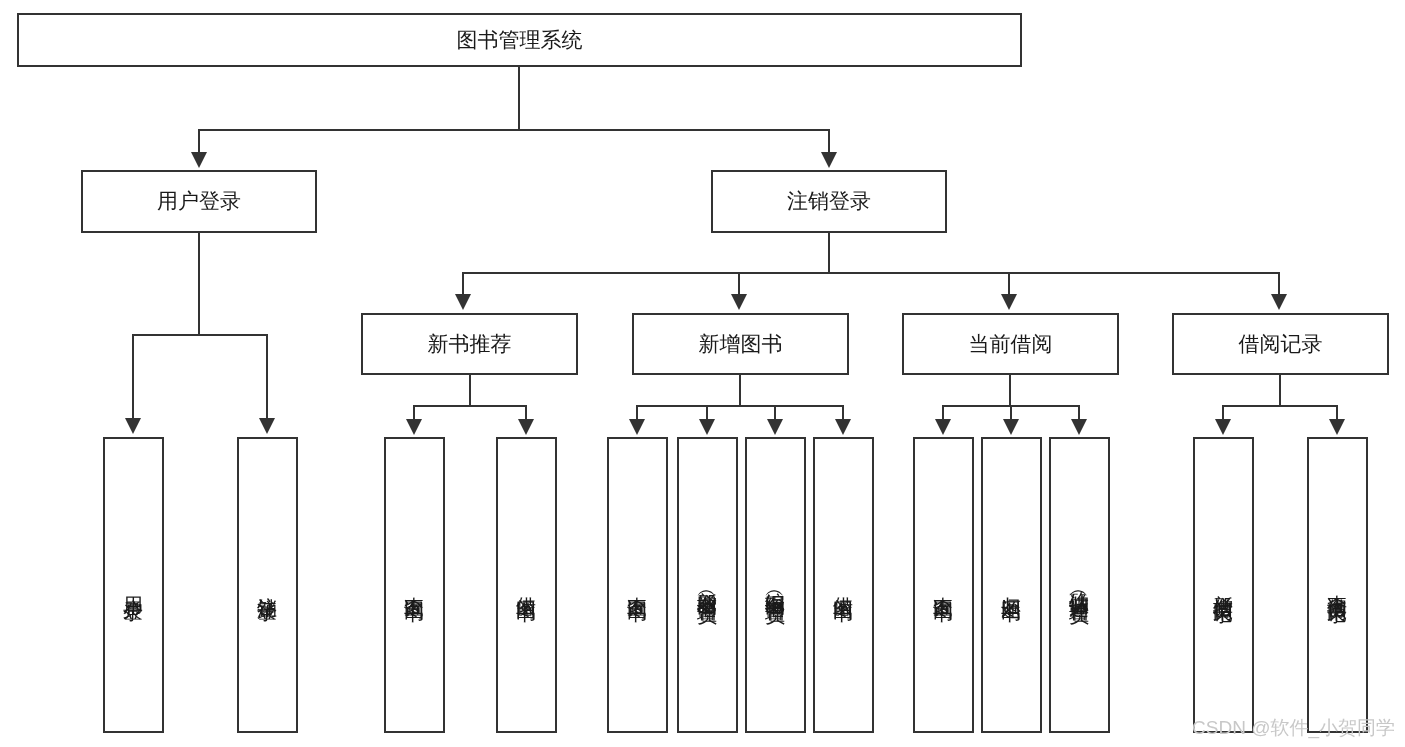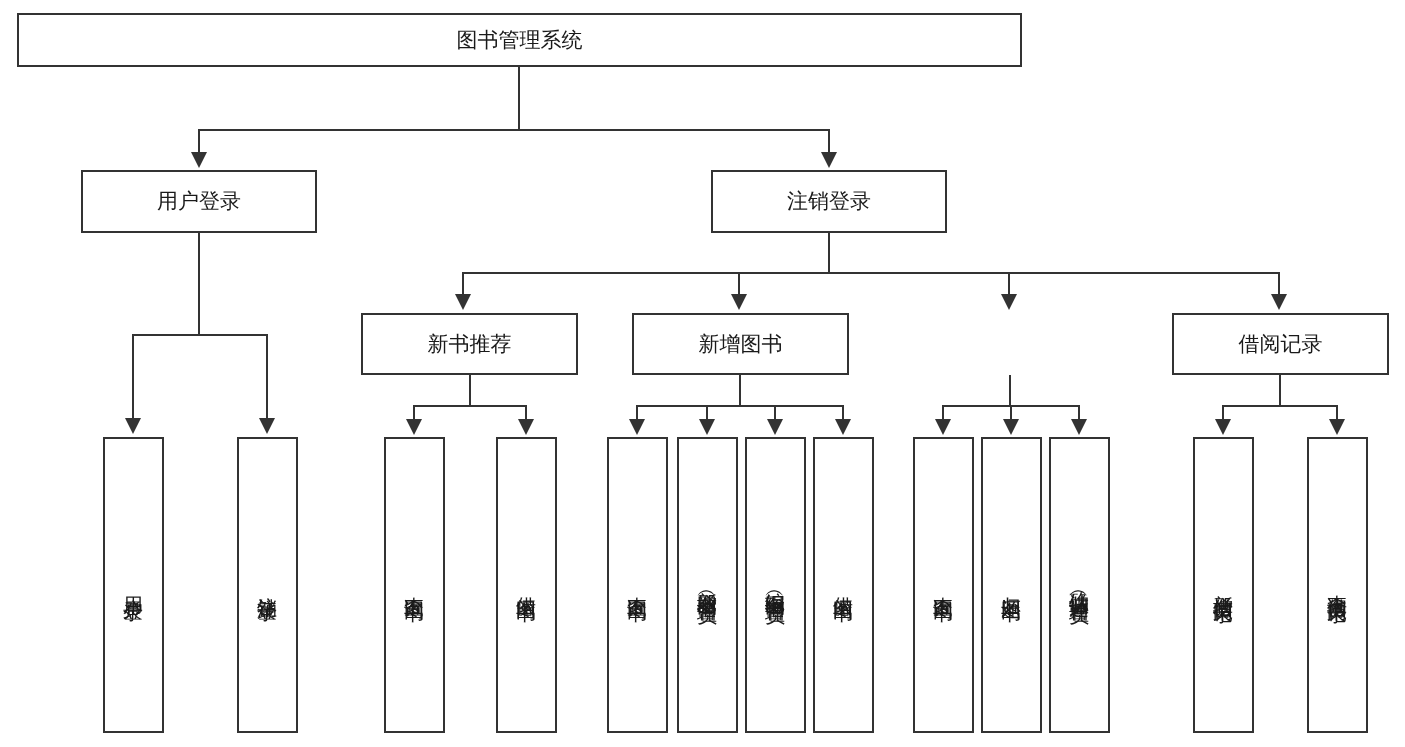--- a/index.html
+++ b/index.html
@@ -120,20 +120,23 @@
   <div class="arrow" style="left:1001px; top:294px;"></div>
   <div class="vline" style="left:1278px; top:272px; width:2px; height:24px;"></div>
   <div class="arrow" style="left:1271px; top:294px;"></div>
 
   <div class="node level3" style="left:361px; top:313px; width:217px; height:62px;justify-content:center;">
     <span class="label">新书推荐</span>
   </div>
   <div class="node level3" style="left:632px; top:313px; width:217px; height:62px;">
     <span class="label">新增图书</span>
   </div>
+  <div class="node level3" style="left:902px; top:313px; width:217px; height:62px;">
+    <span class="label">当前借阅</span>
+  </div>
   <div class="node level3" style="left:1172px; top:313px; width:217px; height:62px;">
     <span class="label">借阅记录</span>
   </div>
 
   <div class="vline" style="left:469px; top:375px; width:2px; height:31px;"></div>
   <div class="hline" style="left:413px; top:405px; width:114px; height:2px;"></div>
   <div class="vline" style="left:413px; top:405px; width:2px; height:16px;"></div>
   <div class="arrow" style="left:406px; top:419px;"></div>
   <div class="vline" style="left:525px; top:405px; width:2px; height:16px;"></div>
   <div class="arrow" style="left:518px; top:419px;"></div>
@@ -202,14 +205,15 @@
     <span class="label">确认归还（管理员）</span>
   </div>
 
   <div class="node leaf" style="left:1193px; top:437px; width:61px; height:296px;">
     <span class="label">新增借阅记录</span>
   </div>
   <div class="node leaf" style="left:1307px; top:437px; width:61px; height:296px;">
     <span class="label">查询借阅记录</span>
   </div>
 
+  <div id="watermark">CSDN @软件_小贺同学</div>
 
 </div>
 
 </body></html>

